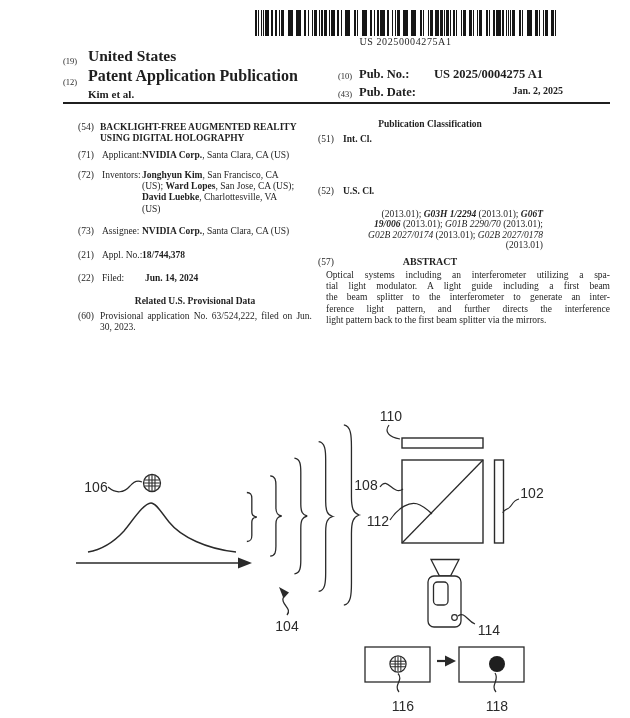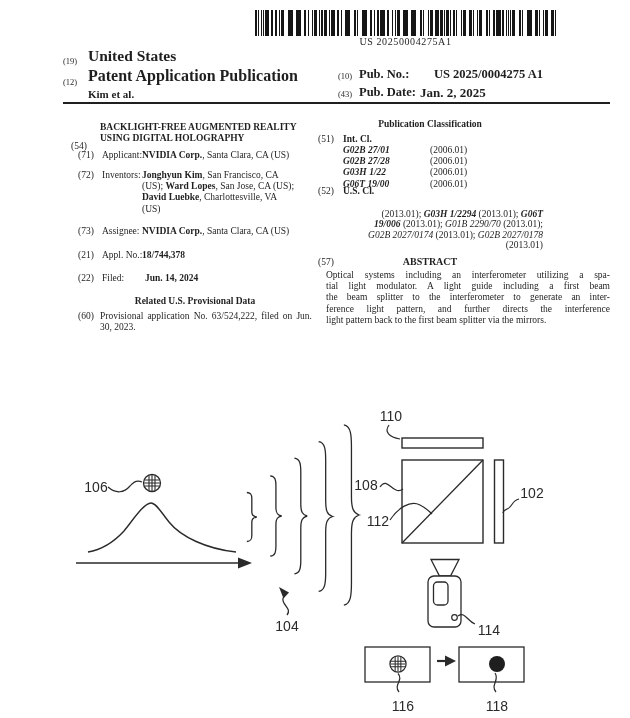--- a/index.html
+++ b/index.html
@@ -35,25 +35,25 @@
   <span class="abs b" style="left:88px;top:47px;font-size:15.5px;">United States</span>
   <span class="abs inid" style="left:63px;top:77px;">(12)</span>
   <span class="abs b" style="left:88px;top:67px;font-size:16px;">Patent Application Publication</span>
   <span class="abs b" style="left:88px;top:88px;font-size:11px;">Kim et al.</span>
 
   <span class="abs inid" style="left:338px;top:71px;">(10)</span>
   <span class="abs b" style="left:359px;top:67px;font-size:12.5px;">Pub. No.:</span>
   <span class="abs b" style="left:400px;top:67px;width:143px;text-align:right;font-size:12.5px;">US 2025/0004275 A1</span>
   <span class="abs inid" style="left:338px;top:89px;">(43)</span>
   <span class="abs b" style="left:359px;top:85px;font-size:12.5px;">Pub. Date:</span>
-  <span class="abs b" style="left:420px;top:85px;width:123px;text-align:left;font-size:13px;">Jan. 2, 2025</span>
+  <span class="abs b" style="left:440px;top:85px;width:123px;text-align:right;font-size:10px;">Jan. 2, 2025</span>
 
   <div class="rule"></div>
 
-  <span class="abs body-t" style="left:71px;top:122px;margin-top:19px;">(54)</span>
+  <span class="abs body-t" style="left:78px;top:122px;">(54)</span>
   <div class="abs body-t b" style="left:100px;top:122px;width:218px;">
     <div>BACKLIGHT-FREE AUGMENTED REALITY</div>
     <div>USING DIGITAL HOLOGRAPHY</div>
   </div>
 
   <span class="abs body-t" style="left:78px;top:150px;">(71)</span>
   <span class="abs body-t" style="left:102px;top:150px;">Applicant:</span>
   <div class="abs body-t" style="left:142px;top:150px;width:176px;"><span class="f-b">NVIDIA Corp.</span><span class="f-r">, Santa Clara, CA (US)</span></div>
 
   <span class="abs body-t" style="left:78px;top:170px;">(72)</span>
@@ -82,26 +82,20 @@
   <span class="abs body-t" style="left:78px;top:311px;">(60)</span>
   <div class="abs body-t" style="left:100px;top:311px;width:212px;">
     <div class="jline">Provisional application No. 63/524,222, filed on Jun.</div>
     <div>30, 2023.</div>
   </div>
 
   <div class="abs body-t b" style="left:327px;top:119px;width:206px;text-align:center;">Publication Classification</div>
 
   <span class="abs body-t" style="left:318px;top:134px;">(51)</span>
   <span class="abs body-t b" style="left:343px;top:134px;">Int. Cl.</span>
-  <div class="abs body-t" style="left:343px;top:145px;width:210px;">
-    <div><span class="code-col">G02B 27/01</span><span>(2006.01)</span></div>
-    <div><span class="code-col">G02B 27/28</span><span>(2006.01)</span></div>
-    <div><span class="code-col">G03H 1/22</span><span>(2006.01)</span></div>
-    <div><span class="code-col">G06T 19/00</span><span>(2006.01)</span></div>
-  </div>
 
   <span class="abs body-t" style="left:318px;top:186px;">(52)</span>
   <span class="abs body-t b" style="left:343px;top:186px;">U.S. Cl.</span>
   <div class="abs body-t" style="left:343px;top:208.6px;width:200px;text-align:right;"><span class="f-r">(2013.01); </span><span class="f-bi">G03H 1/2294</span><span class="f-r"> (2013.01); </span><span class="f-bi">G06T</span></div>
   <div class="abs body-t" style="left:343px;top:219.2px;width:200px;text-align:right;"><span class="f-bi">19/006</span><span class="f-r"> (2013.01); </span><span class="f-i">G01B 2290/70</span><span class="f-r"> (2013.01);</span></div>
   <div class="abs body-t" style="left:343px;top:229.8px;width:200px;text-align:right;"><span class="f-i">G02B 2027/0174</span><span class="f-r"> (2013.01); </span><span class="f-i">G02B 2027/0178</span></div>
   <div class="abs body-t" style="left:343px;top:240.4px;width:200px;text-align:right;"><span class="f-r">(2013.01)</span></div>
 
   <span class="abs body-t" style="left:318px;top:257px;">(57)</span>
   <div class="abs b" style="left:327px;top:256px;width:206px;text-align:center;font-size:10px;">ABSTRACT</div>

